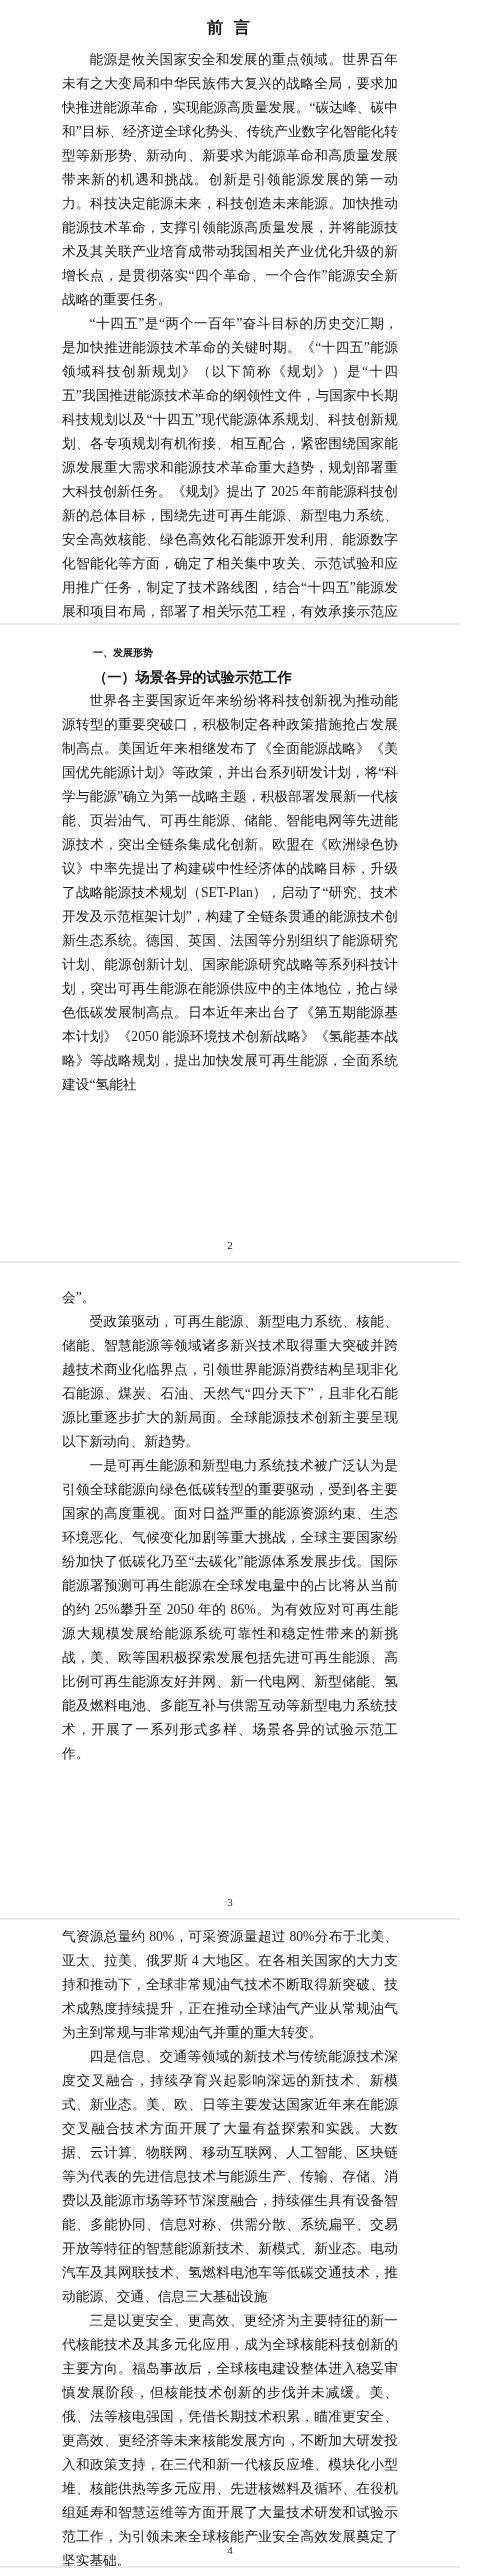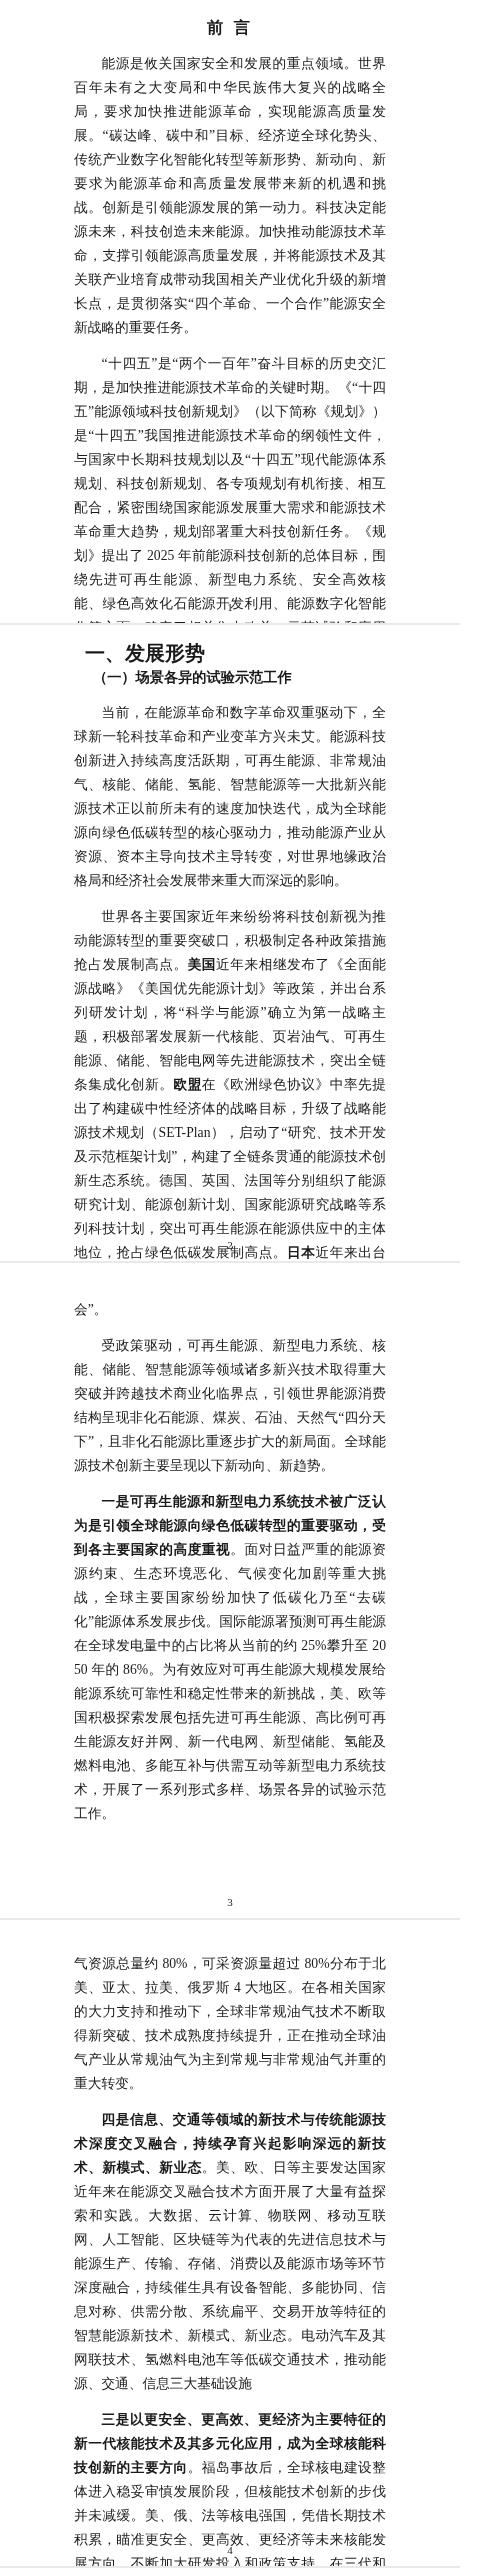--- a/index.html
+++ b/index.html
@@ -27,42 +27,42 @@
   .doc-title {
     text-align: center;
     font-weight: bold;
     font-size: 16.3px;
     line-height: 24px;
     letter-spacing: 3.2px;
     margin: 1.1px 0 8.4px 0;
   }
   .h1 {
     font-weight: bold;
-    font-size: 20px;
+    font-size: 10px;
     line-height: 24px;
-    margin-left: 23px;
+    margin-left: 31px;
     font-family: "Liberation Sans", sans-serif;
   }
   .h2 {
     font-weight: bold;
     font-size: 14.2px;
     line-height: 24px;
     margin-left: 31px;
   }
   .para {
-    margin: 12px;
+    margin: 0;
     font-size: 13.7px;
     line-height: 24px;
     text-align: justify;
     text-justify: inter-ideograph;
     text-indent: 2em;
     word-break: break-all;
   }
   .para.cont { text-indent: 0; }
-  .para .bold { font-weight: bold; }
+  .para .bold { font-weight: normal; }
   .page-num {
     position: absolute;
     bottom: 9.5px;
     left: 0;
     width: 100%;
     text-align: center;
     font-size: 11px;
     line-height: 12.6px;
     color: #222;
   }
@@ -73,30 +73,29 @@
 <main class="viewer">
     <section class="page" style="height: 625px; padding-top: 14.8px;">
       <div class="doc-title">前 言</div>
       <p class="para"><span>能源是攸关国家安全和发展的重点领域。世界百年未有之大变局和中华民族伟大复兴的战略全局，要求加快推进能源革命，实现能源高质量发展。“碳达峰、碳中和”目标、经济逆全球化势头、传统产业数字化智能化转型等新形势、新动向、新要求为能源革命和高质量发展带来新的机遇和挑战。创新是引领能源发展的第一动力。科技决定能源未来，科技创造未来能源。加快推动能源技术革命，支撑引领能源高质量发展，并将能源技术及其关联产业培育成带动我国相关产业优化升级的新增长点，是贯彻落实“四个革命、一个合作”能源安全新战略的重要任务。</span></p>
       <p class="para"><span>“十四五”是“两个一百年”奋斗目标的历史交汇期，是加快推进能源技术革命的关键时期。《“十四五”能源领域科技创新规划》（以下简称《规划》）是“十四五”我国推进能源技术革命的纲领性文件，与国家中长期科技规划以及“十四五”现代能源体系规划、科技创新规划、各专项规划有机衔接、相互配合，紧密围绕国家能源发展重大需求和能源技术革命重大趋势，规划部署重大科技创新任务。《规划》提出了 2025 年前能源科技创新的总体目标，围绕先进可再生能源、新型电力系统、安全高效核能、绿色高效化石能源开发利用、能源数字化智能化等方面，确定了相关集中攻关、示范试验和应用推广任务，制定了技术路线图，结合“十四五”能源发展和项目布局，部署了相关示范工程，有效承接示范应用任务，并明确了支持技术创新、示范试验和应用推广的政策措施。</span></p>
       <div class="page-num">1</div>
     </section>
     <section class="page" style="height: 638px; padding-top: 16px;">
       <div class="h1">一、发展形势</div>
       <div class="h2">（一）场景各异的试验示范工作</div>
-      <p class="para"><span>当前，在能源革命和数字革命双重驱动下，全球新一轮科技革命和产业变革方兴未艾。能源科技创新进入持续高度活跃期，可再生能源、非常规油气、核能、储能、氢能、智慧能源等一大批新兴能源技术正以前所未有的速度加快迭代，成为全球能源向绿色低碳转型的核心驱动力，推动能源产业从资源、资本主导向技术主导转变，对世界地缘政治格局和经济社会发展带来重大而深远的影响。</span></p>
       <p class="para"><span>世界各主要国家近年来纷纷将科技创新视为推动能源转型的重要突破口，积极制定各种政策措施抢占发展制高点。</span><span class="bold">美国</span><span>近年来相继发布了《全面能源战略》《美国优先能源计划》等政策，并出台系列研发计划，将“科学与能源”确立为第一战略主题，积极部署发展新一代核能、页岩油气、可再生能源、储能、智能电网等先进能源技术，突出全链条集成化创新。</span><span class="bold">欧盟</span><span>在《欧洲绿色协议》中率先提出了构建碳中性经济体的战略目标，升级了战略能源技术规划（SET-Plan），启动了“研究、技术开发及示范框架计划”，构建了全链条贯通的能源技术创新生态系统。德国、英国、法国等分别组织了能源研究计划、能源创新计划、国家能源研究战略等系列科技计划，突出可再生能源在能源供应中的主体地位，抢占绿色低碳发展制高点。</span><span class="bold">日本</span><span>近年来出台了《第五期能源基本计划》《2050 能源环境技术创新战略》《氢能基本战略》等战略规划，提出加快发展可再生能源，全面系统建设“氢能社</span></p>
       <div class="page-num">2</div>
     </section>
     <section class="page" style="height: 657px; padding-top: 23px;">
       <p class="para cont"><span>会”。</span></p>
       <p class="para"><span>受政策驱动，可再生能源、新型电力系统、核能、储能、智慧能源等领域诸多新兴技术取得重大突破并跨越技术商业化临界点，引领世界能源消费结构呈现非化石能源、煤炭、石油、天然气“四分天下”，且非化石能源比重逐步扩大的新局面。全球能源技术创新主要呈现以下新动向、新趋势。</span></p>
       <p class="para"><span class="bold">一是可再生能源和新型电力系统技术被广泛认为是引领全球能源向绿色低碳转型的重要驱动，受到各主要国家的高度重视</span><span>。面对日益严重的能源资源约束、生态环境恶化、气候变化加剧等重大挑战，全球主要国家纷纷加快了低碳化乃至“去碳化”能源体系发展步伐。国际能源署预测可再生能源在全球发电量中的占比将从当前的约 25%攀升至 2050 年的 86%。为有效应对可再生能源大规模发展给能源系统可靠性和稳定性带来的新挑战，美、欧等国积极探索发展包括先进可再生能源、高比例可再生能源友好并网、新一代电网、新型储能、氢能及燃料电池、多能互补与供需互动等新型电力系统技术，开展了一系列形式多样、场景各异的试验示范工作。</span></p>
       <div class="page-num">3</div>
     </section>
-    <section class="page" style="height: 648px; padding-top: 20px;">
+    <section class="page" style="height: 648px; padding-top: 5px;">
       <p class="para cont"><span>气资源总量约 80%，可采资源量超过 80%分布于北美、亚太、拉美、俄罗斯 4 大地区。在各相关国家的大力支持和推动下，全球非常规油气技术不断取得新突破、技术成熟度持续提升，正在推动全球油气产业从常规油气为主到常规与非常规油气并重的重大转变。</span></p>
       <p class="para"><span class="bold">四是信息、交通等领域的新技术与传统能源技术深度交叉融合，持续孕育兴起影响深远的新技术、新模式、新业态</span><span>。美、欧、日等主要发达国家近年来在能源交叉融合技术方面开展了大量有益探索和实践。大数据、云计算、物联网、移动互联网、人工智能、区块链等为代表的先进信息技术与能源生产、传输、存储、消费以及能源市场等环节深度融合，持续催生具有设备智能、多能协同、信息对称、供需分散、系统扁平、交易开放等特征的智慧能源新技术、新模式、新业态。电动汽车及其网联技术、氢燃料电池车等低碳交通技术，推动能源、交通、信息三大基础设施</span></p>
       <p class="para"><span class="bold">三是以更安全、更高效、更经济为主要特征的新一代核能技术及其多元化应用，成为全球核能科技创新的主要方向</span><span>。福岛事故后，全球核电建设整体进入稳妥审慎发展阶段，但核能技术创新的步伐并未减缓。美、俄、法等核电强国，凭借长期技术积累，瞄准更安全、更高效、更经济等未来核能发展方向，不断加大研发投入和政策支持，在三代和新一代核反应堆、模块化小型堆、核能供热等多元应用、先进核燃料及循环、在役机组延寿和智慧运维等方面开展了大量技术研发和试验示范工作，为引领未来全球核能产业安全高效发展奠定了坚实基础。</span></p>
       <div class="page-num">4</div>
     </section>
   </main>
 
 
 </body></html>

